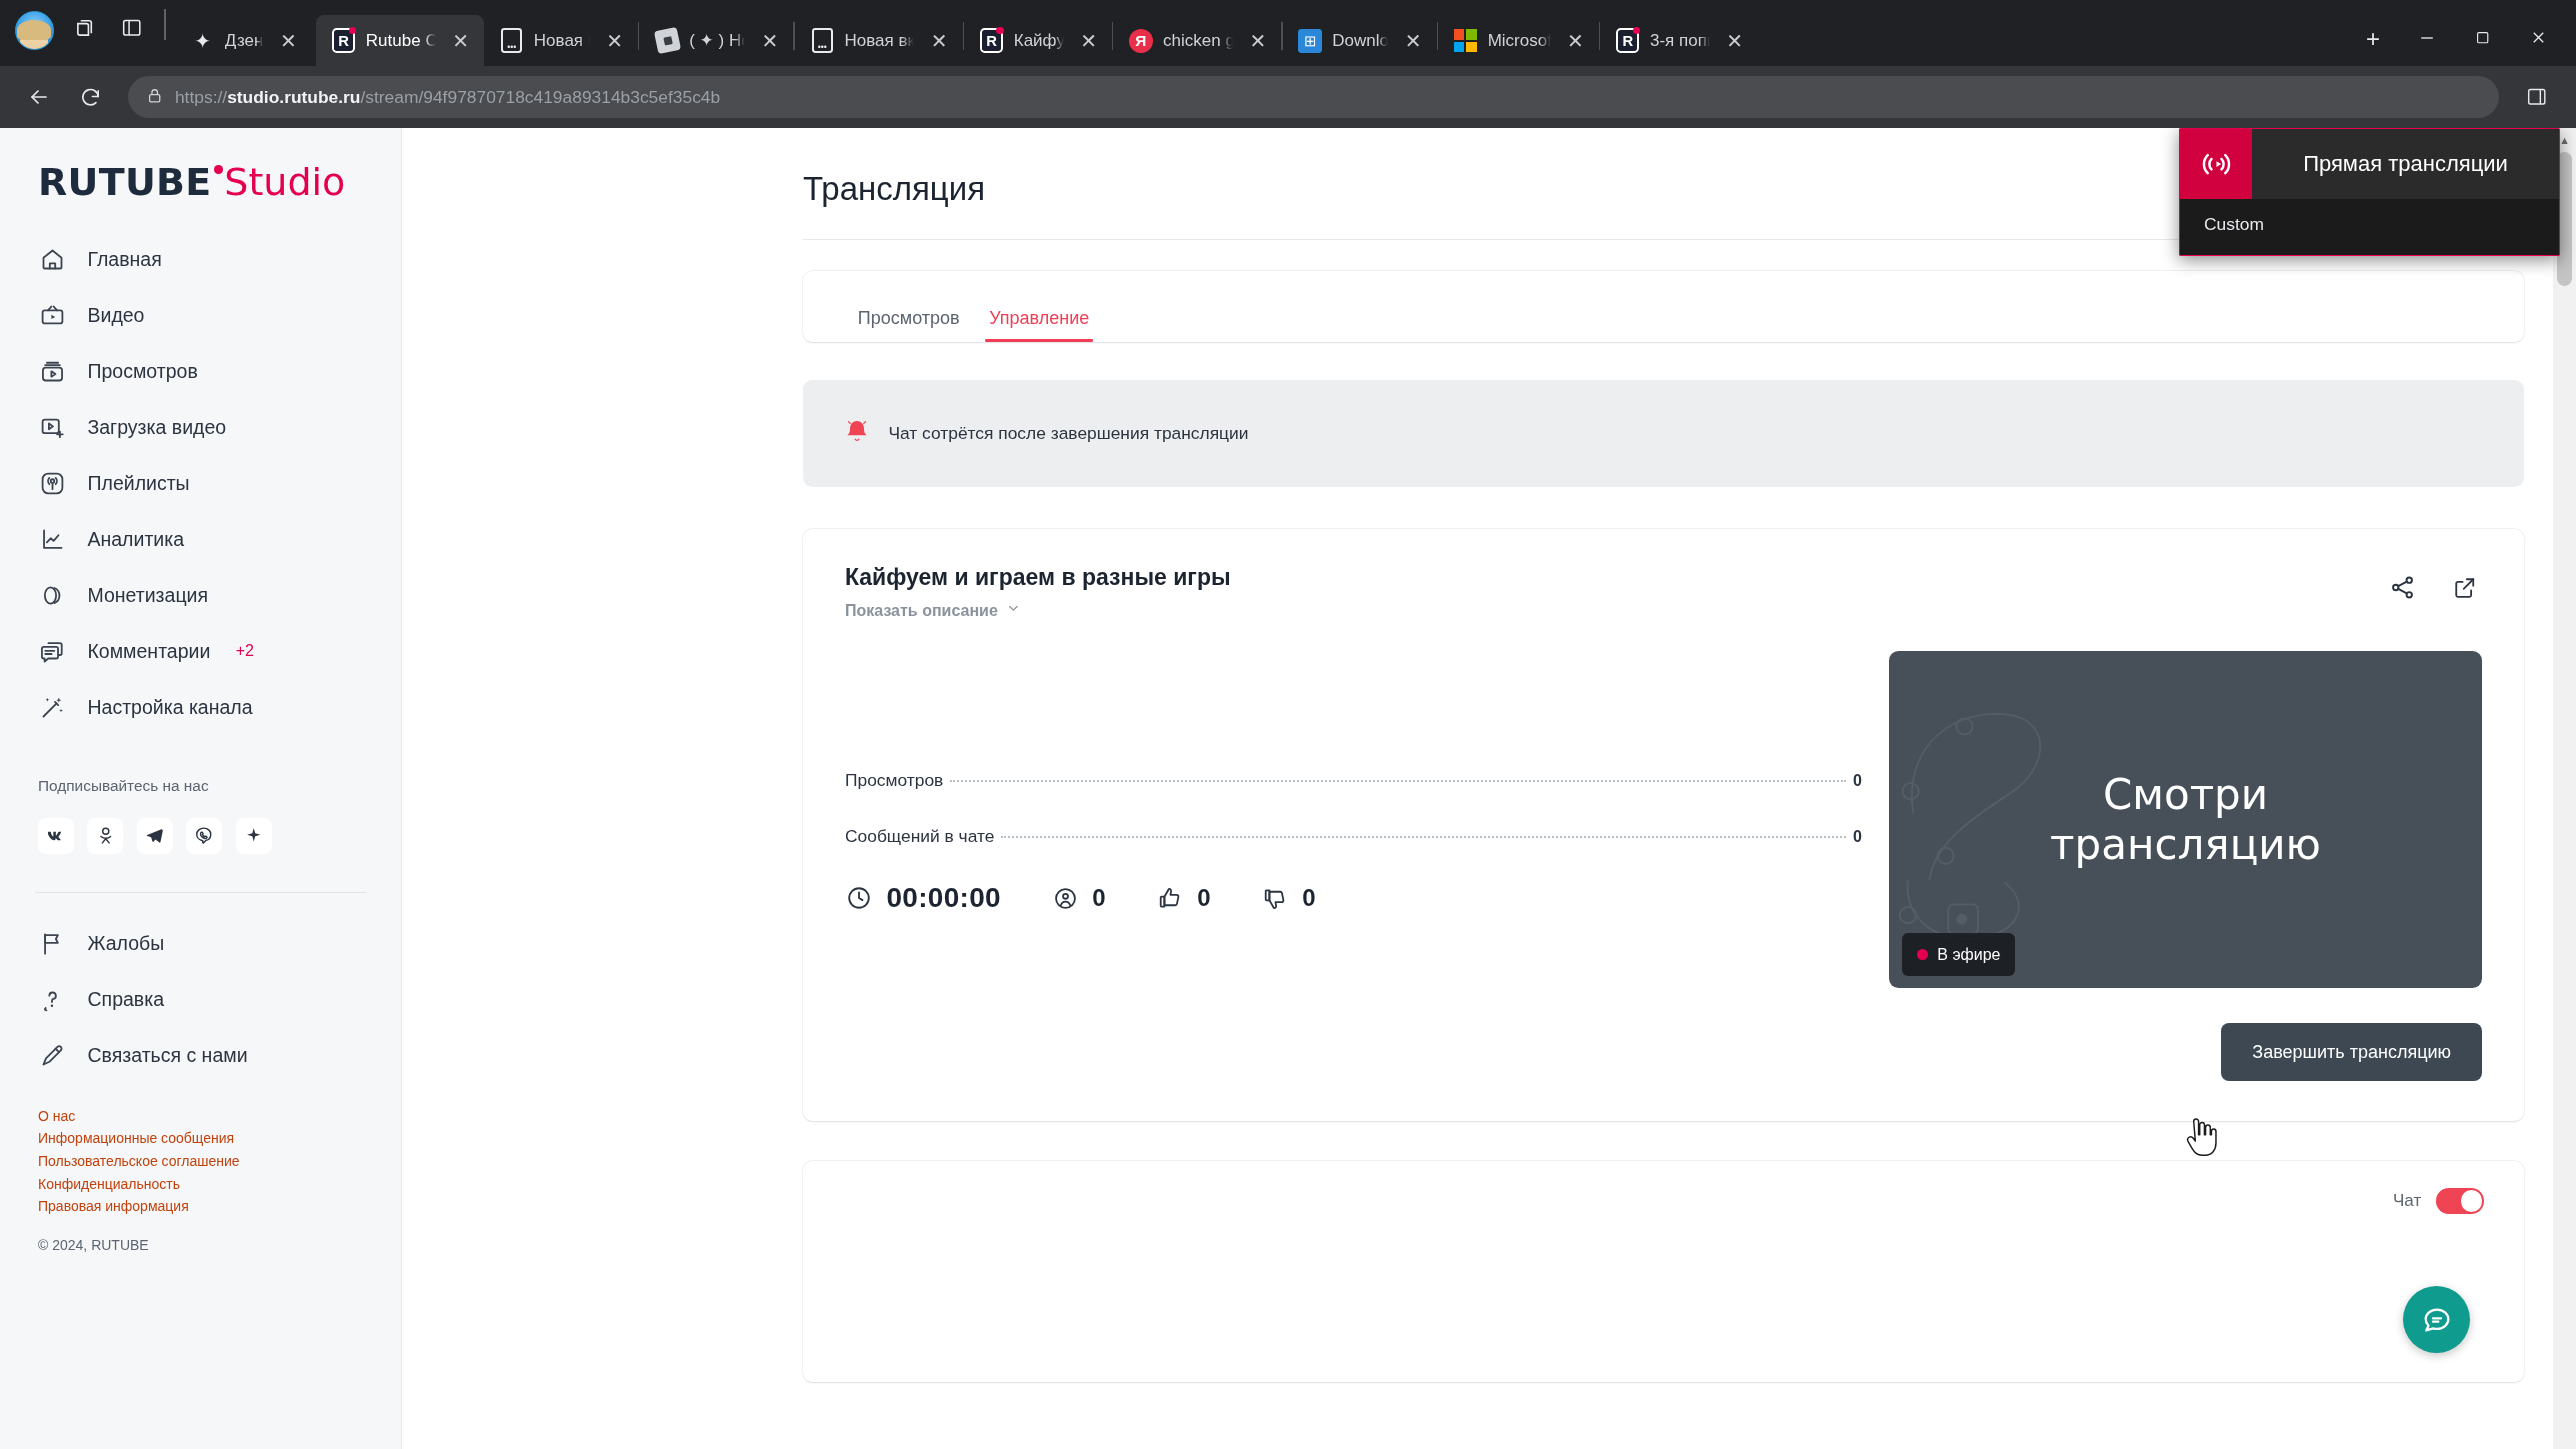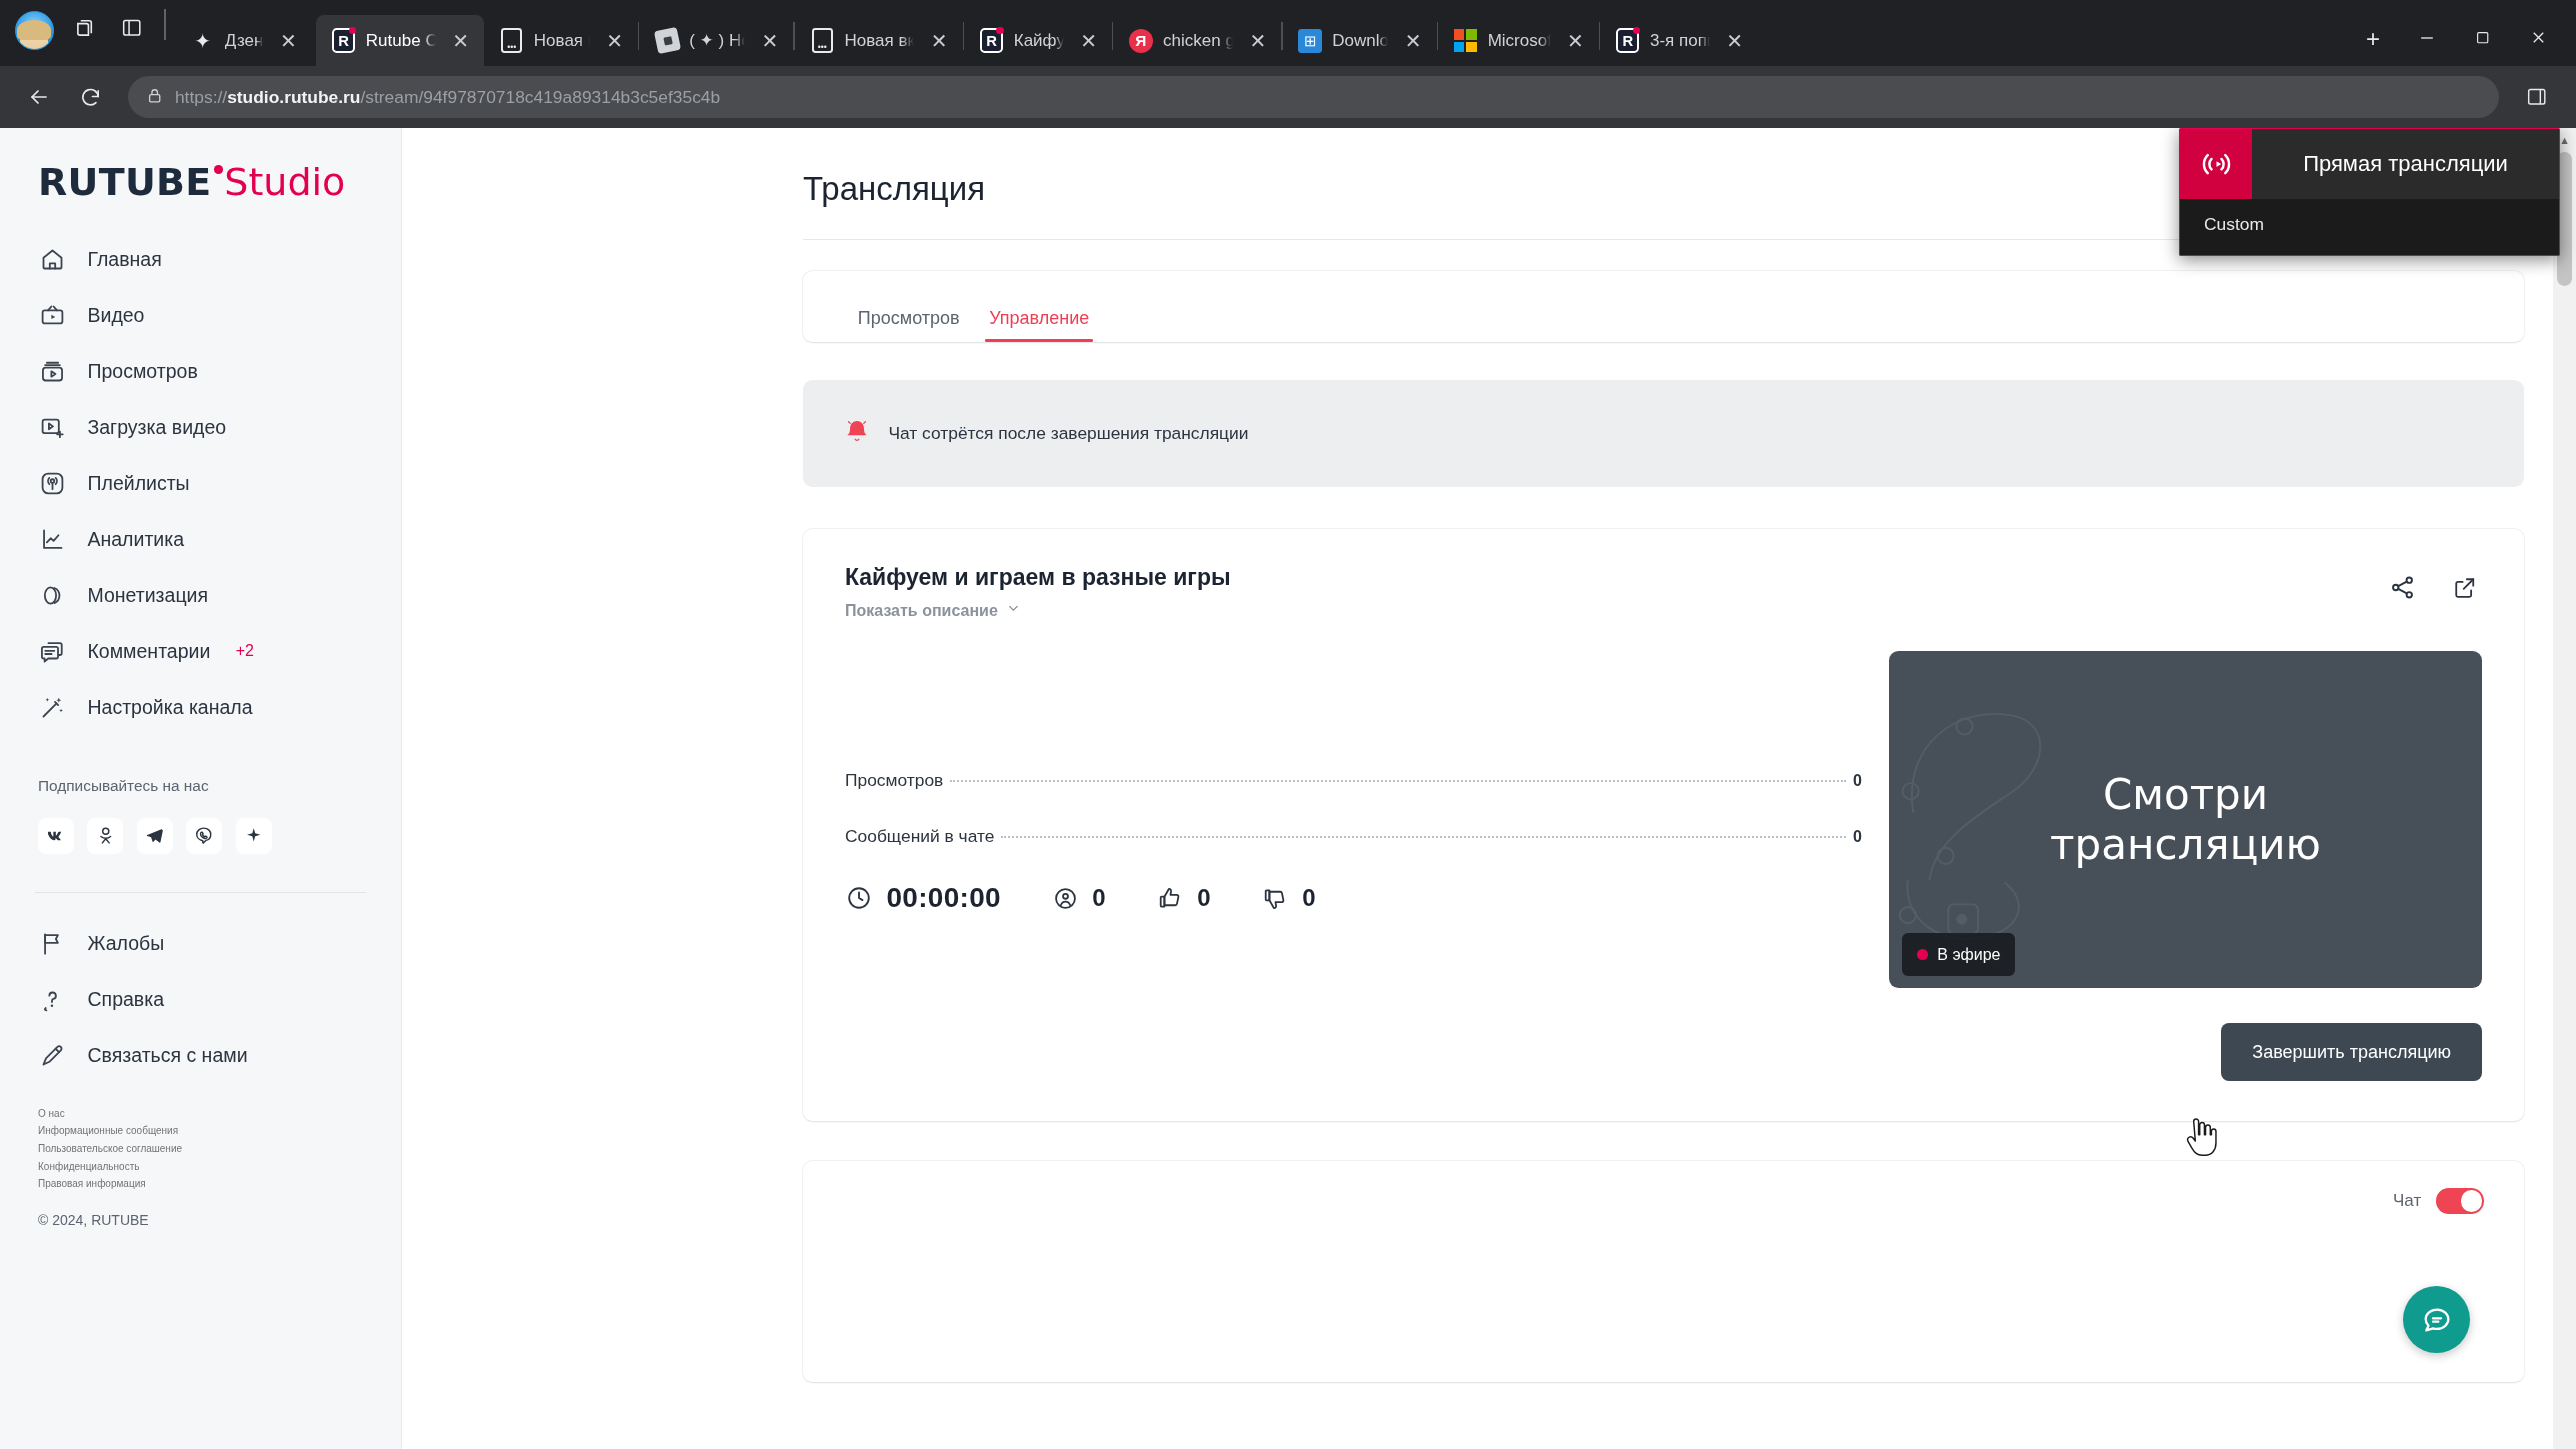--- a/index.html
+++ b/index.html
@@ -125,21 +125,21 @@
   .subscribe-title { font-size:15.4px; color:#5b6470; margin-bottom:23px; }
   .social-row { display:flex; gap:13.4px; }
   .social-btn {
     width:36px;height:36px;background:#ffffff;border-radius:8px;
     display:flex;align-items:center;justify-content:center;color:#2b3440;
   }
   .side-divider { height:0.7px; background:#e2e5e8; margin:38px 35px 0 35px; }
   .nav2 { padding-top:23px; }
 
   .footer-links { padding:24px 0 0 38px; display:flex; flex-direction:column; gap:6.7px;}
-  .footer-links a { font-size:10px; color:#737373; text-decoration:none; display:block;}
+  .footer-links a { font-size:14px; color:#c2410c; text-decoration:none; display:block;}
   .copyright { padding:23px 0 27px 38px; font-size:14px; color:#5b6470; }
 
   
   .main { flex:1 1 auto; overflow:hidden; position:relative; background:#ffffff; display:flex; flex-direction:column;}
   .page-title { font-size:33px; color:#1b2430; padding:42px 0 0 401px; font-weight:normal; }
   .title-rule { height:0.7px; background:#e6e8ea; margin:31px 0 0 401px; }
 
   .card {
     background:#ffffff; border-radius:9.4px; margin:0 52px 0 401px;
     box-shadow:0 0.7px 2px rgba(22,30,40,.10), 0 0 0 0.7px rgba(22,30,40,.045);

